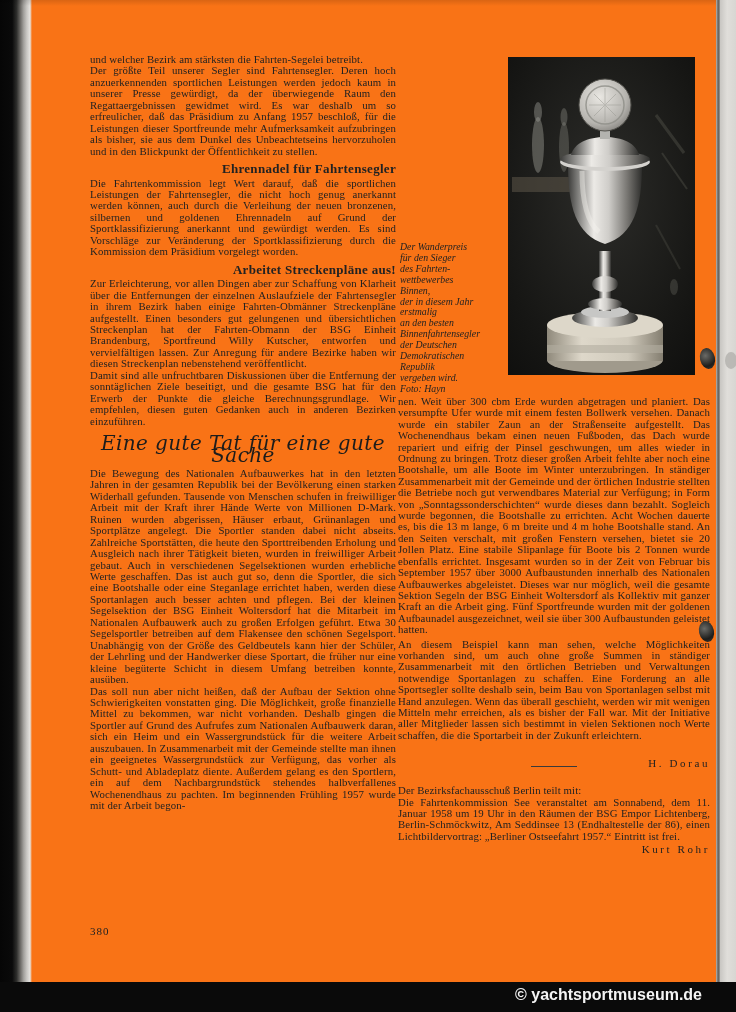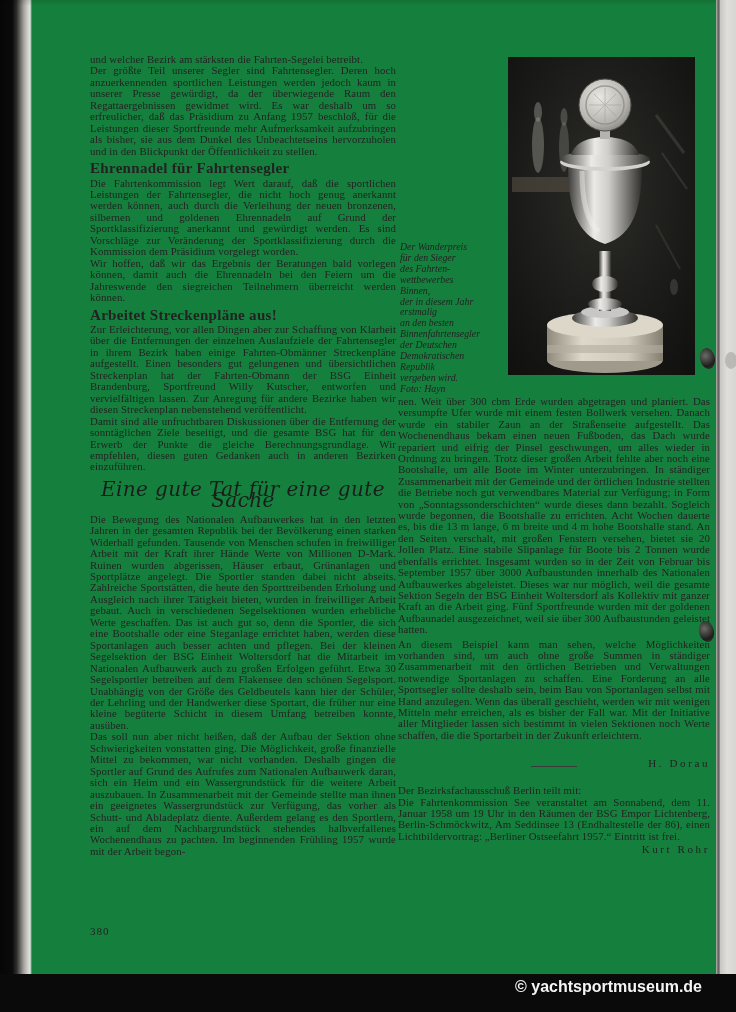--- a/index.html
+++ b/index.html
@@ -1,18 +1,18 @@
 <!DOCTYPE html>
 <html lang="de"><head>
 <meta charset="utf-8">
 <style>
   html,body{margin:0;padding:0;background:#777;}
   .page{
     position:relative;width:736px;height:1012px;margin:0 auto;
-    background:#15803d;overflow:hidden;
+    background:#f97316;overflow:hidden;
     font-family:"Liberation Serif",serif;color:#222;
   }
   
   .binding{position:absolute;left:0;top:0;bottom:0;width:32px;
     background:linear-gradient(90deg,#060606 0%,#0a0a0a 38%,#2e2e2c 52%,#6e6c68 64%,#a3a19d 74%,#c9c7c3 84%,#e6e4e0 94%,rgba(233,231,227,0) 100%);}
   .top-shade{position:absolute;top:0;left:0;right:0;height:6px;
     background:linear-gradient(rgba(0,0,0,.28),rgba(0,0,0,0));opacity:.45;}
   .edge-line{position:absolute;top:0;bottom:0;left:716px;width:4px;
     background:linear-gradient(90deg,#b9b7b3,#5f5d59 55%,#9b9995);}
   .next-page{position:absolute;top:0;bottom:0;left:720px;width:16px;
@@ -23,54 +23,53 @@
   .hole.h2{left:699px;top:621px;width:15px;height:21px;transform:rotate(-12deg);}
   .hole-ghost{position:absolute;left:725px;top:352px;width:12px;height:17px;border-radius:50%;
     background:#b2b0ac;opacity:.8;}
   
   .col-left{position:absolute;left:90px;top:54px;width:306px;
     font-size:10.8px;line-height:11.45px;text-align:justify;letter-spacing:.1px;}
   .col-right{position:absolute;left:398px;top:396px;width:312px;
     font-size:10.8px;line-height:11.4px;text-align:justify;letter-spacing:.1px;}
   p{margin:0;}
   .pgap{margin-top:3px;}
-  .sec-heading{text-align:left;font-weight:bold;font-size:15px;margin:6px 0 3px;letter-spacing:.3px;}
+  .sec-heading{text-align:right;font-weight:bold;font-size:13px;margin:6px 0 3px;letter-spacing:.3px;}
   .big-heading{text-align:center;font-style:italic;font-weight:normal;
     font-family:"DejaVu Serif",serif;font-size:20px;margin:11px 0 7px;letter-spacing:.4px;color:#1c1c1c;}
   
   .caption{position:absolute;left:400px;top:242px;width:106px;
     font-size:9.8px;line-height:10.9px;text-align:left;font-style:italic;}
   .caption .credit{text-align:left;}
   .photo{position:absolute;left:508px;top:57px;width:187px;height:318px;}
   .photo svg{display:block;width:100%;height:100%;}
   
   .signature-row{position:relative;height:14px;margin-top:17px;}
   .sig-rule{position:absolute;left:50%;transform:translateX(-50%);top:8px;width:46px;
     border-top:1px solid #3a3a3a;}
   .sig-name{position:absolute;right:0;top:0;letter-spacing:2.6px;font-size:11px;}
   .notice-heading{margin-top:13px;text-align:left;}
   .notice-sig{text-align:right;letter-spacing:2.6px;font-size:11px;margin-top:2px;}
   .page-number{position:absolute;left:90px;top:925px;font-size:11px;letter-spacing:1px;}
   
-  .footer-bar{position:absolute;left:0;right:0;bottom:0;height:38px;background:#0a0a0a;
+  .footer-bar{position:absolute;left:0;right:0;bottom:0;height:30px;background:#0a0a0a;
     font-family:"Liberation Sans",sans-serif;font-weight:bold;color:#f4f4f4;
     font-size:16px;line-height:26px;text-align:right;padding-right:34px;box-sizing:border-box;}
 </style>
 </head>
 <body>
 
 <div class="page">
 
   <div class="col-left">
     <p>und welcher Bezirk am stärksten die Fahrten-Segelei betreibt.</p>
     <p>Der größte Teil unserer Segler sind Fahrtensegler. Deren hoch anzuerkennenden sportlichen Leistungen werden jedoch kaum in unserer Presse gewürdigt, da der überwiegende Raum den Regattaergebnissen gewidmet wird. Es war deshalb um so erfreulicher, daß das Präsidium zu Anfang 1957 beschloß, für die Leistungen dieser Sportfreunde mehr Aufmerksamkeit aufzubringen als bisher, sie aus dem Dunkel des Unbeachtetseins hervorzuholen und in den Blickpunkt der Öffentlichkeit zu stellen.</p>
 
     <h3 class="sec-heading">Ehrennadel für Fahrtensegler</h3>
     <p>Die Fahrtenkommission legt Wert darauf, daß die sportlichen Leistungen der Fahrtensegler, die nicht hoch genug anerkannt werden können, auch durch die Verleihung der neuen bronzenen, silbernen und goldenen Ehrennadeln auf Grund der Sportklassifizierung anerkannt und gewürdigt werden. Es sind Vorschläge zur Veränderung der Sportklassifizierung durch die Kommission dem Präsidium vorgelegt worden.</p>
-    <p>Wir hoffen, daß wir das Ergebnis der Beratungen bald vorlegen können, damit auch die Ehrennadeln bei den Feiern um die Jahreswende den siegreichen Teilnehmern überreicht werden können.</p>
 
     <h3 class="sec-heading">Arbeitet Streckenpläne aus!</h3>
     <p>Zur Erleichterung, vor allen Dingen aber zur Schaffung von Klarheit über die Entfernungen der einzelnen Auslaufziele der Fahrtensegler in ihrem Bezirk haben einige Fahrten-Obmänner Streckenpläne aufgestellt. Einen besonders gut gelungenen und übersichtlichen Streckenplan hat der Fahrten-Obmann der BSG Einheit Brandenburg, Sportfreund Willy Kutscher, entworfen und vervielfältigen lassen. Zur Anregung für andere Bezirke haben wir diesen Streckenplan nebenstehend veröffentlicht.</p>
     <p>Damit sind alle unfruchtbaren Diskussionen über die Entfernung der sonntäglichen Ziele beseitigt, und die gesamte BSG hat für den Erwerb der Punkte die gleiche Berechnungsgrundlage. Wir empfehlen, diesen guten Gedanken auch in anderen Bezirken einzuführen.</p>
 
     <h2 class="big-heading">Eine gute Tat für eine gute Sache</h2>
     <p>Die Bewegung des Nationalen Aufbauwerkes hat in den letzten Jahren in der gesamten Republik bei der Bevölkerung einen starken Widerhall gefunden. Tausende von Menschen schufen in freiwilliger Arbeit mit der Kraft ihrer Hände Werte von Millionen D-Mark. Ruinen wurden abgerissen, Häuser erbaut, Grünanlagen und Sportplätze angelegt. Die Sportler standen dabei nicht abseits. Zahlreiche Sportstätten, die heute den Sporttreibenden Erholung und Ausgleich nach ihrer Tätigkeit bieten, wurden in freiwilliger Arbeit gebaut. Auch in verschiedenen Segelsektionen wurden erhebliche Werte geschaffen. Das ist auch gut so, denn die Sportler, die sich eine Bootshalle oder eine Steganlage errichtet haben, werden diese Sportanlagen auch besser achten und pflegen. Bei der kleinen Segelsektion der BSG Einheit Woltersdorf hat die Mitarbeit im Nationalen Aufbauwerk auch zu großen Erfolgen geführt. Etwa 30 Segelsportler betreiben auf dem Flakensee den schönen Segelsport. Unabhängig von der Größe des Geldbeutels kann hier der Schüler, der Lehrling und der Handwerker diese Sportart, die früher nur eine kleine begüterte Schicht in diesem Umfang betreiben konnte, ausüben.</p>
     <p>Das soll nun aber nicht heißen, daß der Aufbau der Sektion ohne Schwierigkeiten vonstatten ging. Die Möglichkeit, große finanzielle Mittel zu bekommen, war nicht vorhanden. Deshalb gingen die Sportler auf Grund des Aufrufes zum Nationalen Aufbauwerk daran, sich ein Heim und ein Wassergrundstück für die weitere Arbeit auszubauen. In Zusammenarbeit mit der Gemeinde stellte man ihnen ein geeignetes Wassergrundstück zur Verfügung, das vorher als Schutt- und Abladeplatz diente. Außerdem gelang es den Sportlern, ein auf dem Nachbargrundstück stehendes halbverfallenes Wochenendhaus zu pachten. Im beginnenden Frühling 1957 wurde mit der Arbeit begon-</p>
   </div>
 

